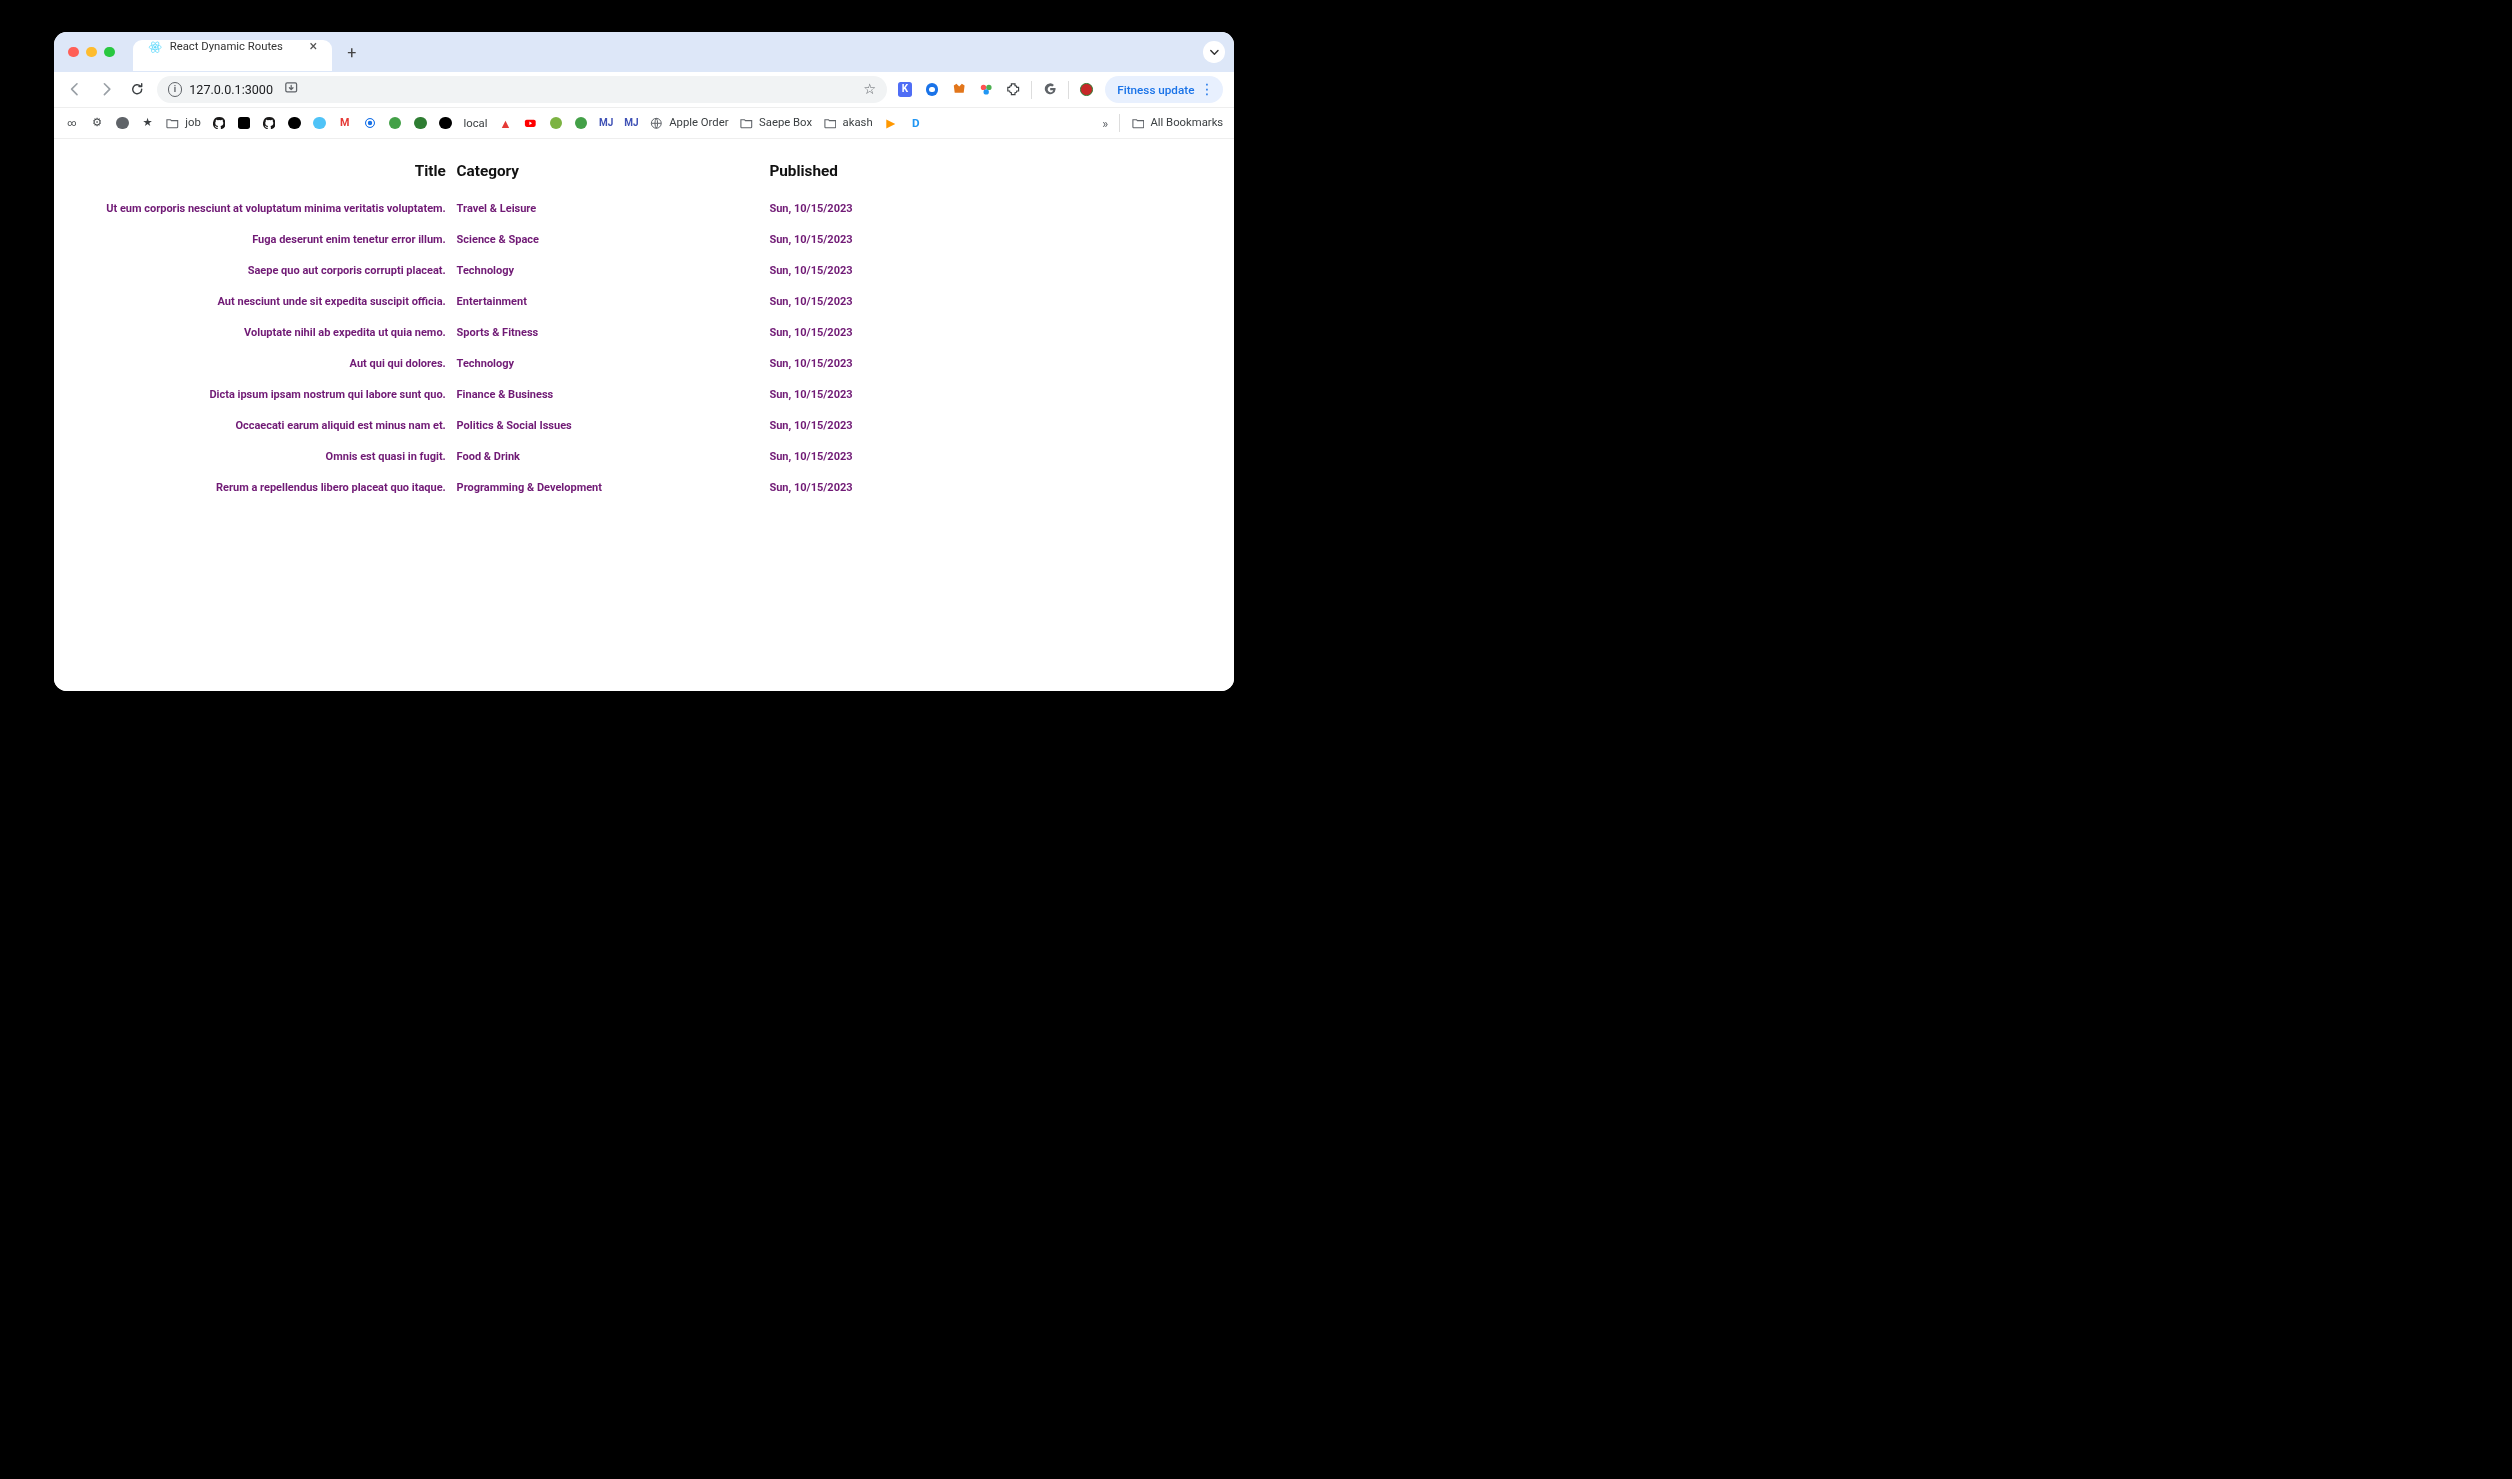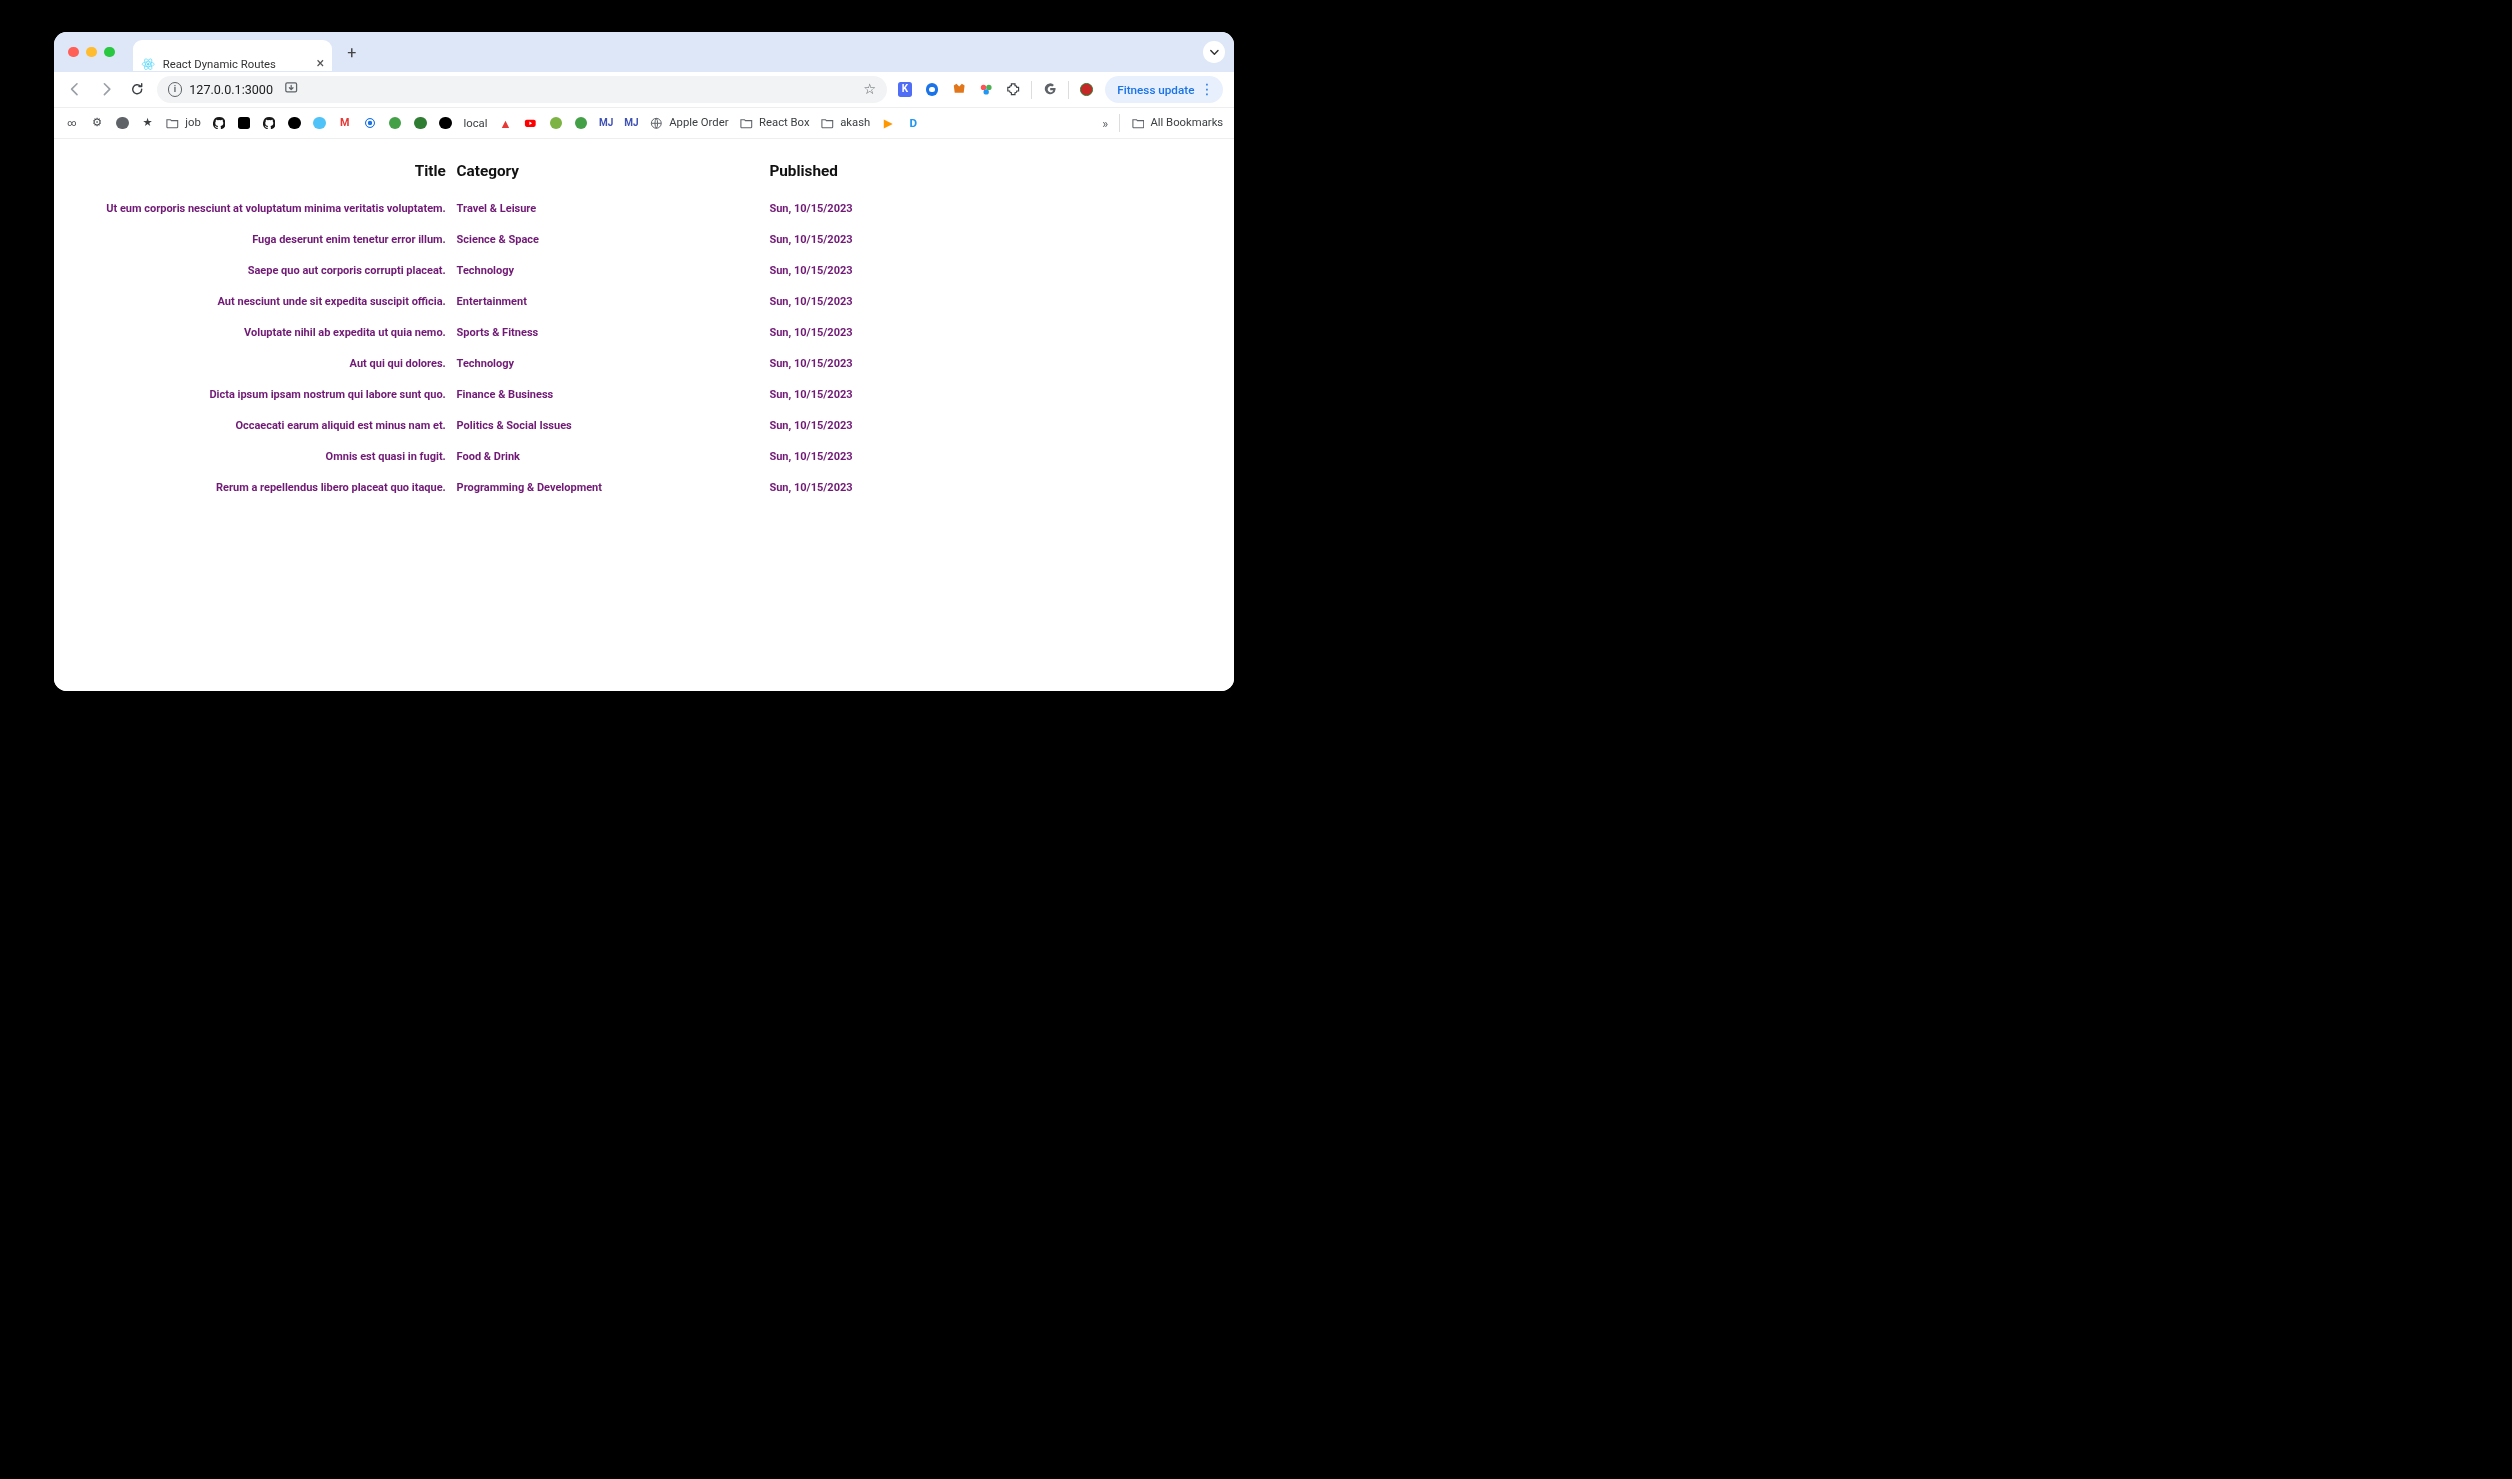--- a/index.html
+++ b/index.html
@@ -36,26 +36,26 @@
       gap: 7.2px;
       margin-left: 5.4px;
       margin-right: 18px;
     }
     .tl { width: 10.8px; height: 10.8px; border-radius: 50%; }
     .red { background: #ff5f57; }
     .yellow { background: #febc2e; }
     .green { background: #28c840; }
     .tab {
       display: flex;
-      align-items: flex-end;
+      align-items: flex-start;
       background: #fff;
       height: 31px;
       margin-top: 7.2px;
       border-radius: 9px 9px 0 0;
-      padding: 0 8px;
+      padding: 0 15px;
       gap: 7.2px;
       font-size: 11.3px;
       color: #333;
       min-width: 199px;
     }
     .tab .favicon {
       width: 14.4px; height: 14.4px;
       display: flex; align-items: center; justify-content: center;
     }
     .tab .favicon svg { width: 14.4px; height: 14.4px; }
@@ -411,21 +411,21 @@
           </svg>
         </span>
         <span>Apple Order</span>
       </span>
     <span class="bm">
         <span class="ico folder">
           <svg width="12.6" height="12.6" viewBox="0 0 14 14">
             <path d="M1 3h4l1 1h7v7a1 1 0 0 1-1 1H2a1 1 0 0 1-1-1V3z" fill="none" stroke="#5f6368" stroke-width="1.2"></path>
           </svg>
         </span>
-        <span>React Box</span>
+        <span>Saepe Box</span>
       </span>
     <span class="bm">
         <span class="ico folder">
           <svg width="12.6" height="12.6" viewBox="0 0 14 14">
             <path d="M1 3h4l1 1h7v7a1 1 0 0 1-1 1H2a1 1 0 0 1-1-1V3z" fill="none" stroke="#5f6368" stroke-width="1.2"></path>
           </svg>
         </span>
         <span>akash</span>
       </span>
     <span class="bm">

